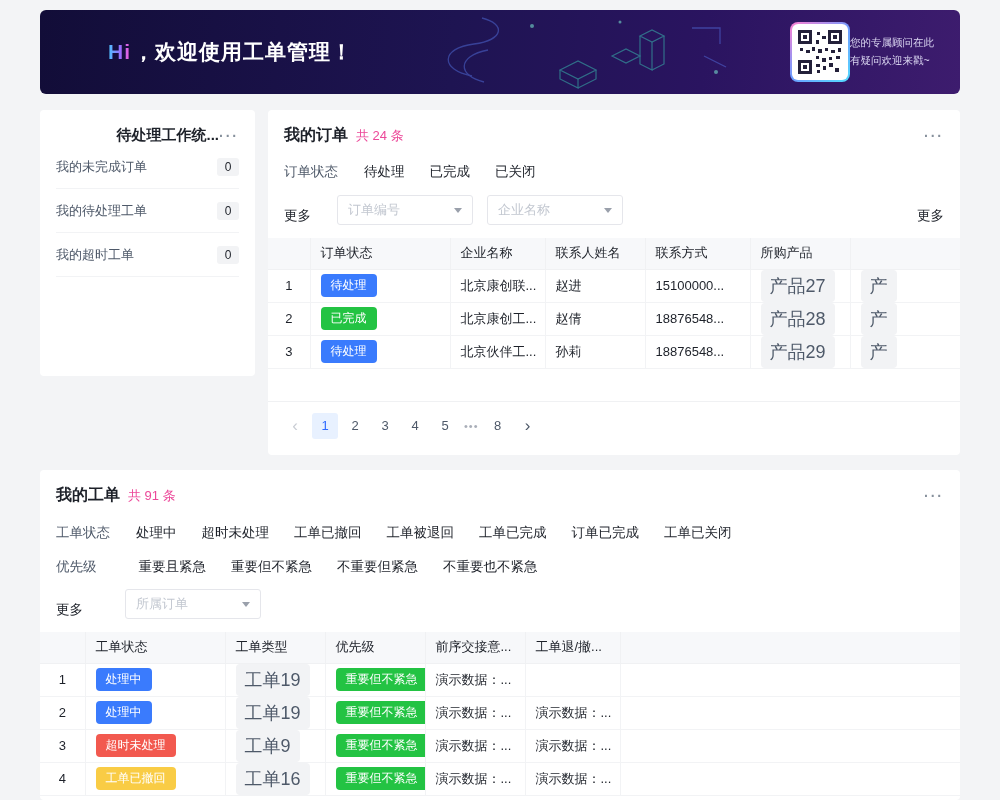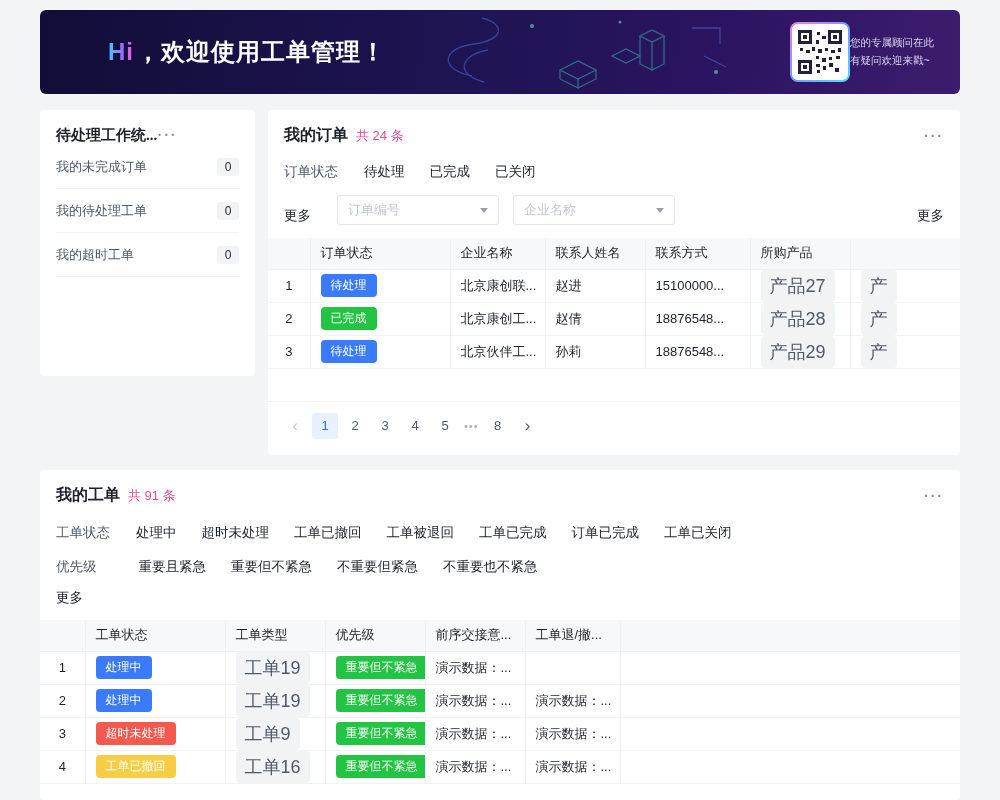--- a/index.html
+++ b/index.html
@@ -11,61 +11,61 @@
   }
   .page { padding:10px 40px 0; }
 
   
   .banner {
     position:relative; height:84px; border-radius:6px; overflow:hidden;
     background:linear-gradient(95deg,#120d38 0%,#1e1452 45%,#2a1460 72%,#3d1c6e 100%);
     display:flex; align-items:center; color:#fff;
   }
   .banner-text { padding-left:68px; position:relative; z-index:2; }
-  .banner-title { font-size:24px; font-weight:bold; letter-spacing:1px; }
+  .banner-title { font-size:21px; font-weight:bold; letter-spacing:1px; }
   .banner-title .hi {
     background:linear-gradient(90deg,#49c6ff 0%,#9a6bff 55%,#ff5ed6 100%);
     -webkit-background-clip:text; background-clip:text; color:transparent; margin-right:2px;
   }
   .banner-sub { margin-top:7px; font-size:11px; color:#a79fd6; letter-spacing:1px; }
   .banner-right { margin-left:auto; display:flex; align-items:center; padding-right:26px; position:relative; z-index:2; }
   .qr-frame { padding:2px; border-radius:8px; background:linear-gradient(140deg,#ff7fd0,#6f9bff 50%,#54dcff); }
   .qr-box { width:56px; height:56px; border-radius:6px; background:#fff; display:flex; align-items:center; justify-content:center; }
   .consultant { font-size:10.5px; color:#d9d4f0; line-height:1.7; }
   .deco { position:absolute; right:210px; top:0; height:84px; width:340px; opacity:.8; }
 
   
   .content-row { display:flex; gap:13px; margin-top:16px; }
   .left-col { width:215px; flex:none; display:flex; flex-direction:column; gap:15px; }
   .card { background:#fff; border-radius:4px; }
 
   .create-card { height:64px; display:flex; align-items:center; justify-content:center; font-size:15px; cursor:pointer; }
 
   .stats-card { height:266px; padding:16px; }
-  .card-head { display:flex; align-items:center; justify-content:flex-start;font-family:Liberation Serif, serif; }
+  .card-head { display:flex; align-items:center; justify-content:flex-end; }
   .card-title { font-size:15px; font-weight:bold; }
   .more-icon { color:#86909c; font-weight:bold; letter-spacing:2px; cursor:pointer; font-size:14px; line-height:1; }
   .stat-item { display:flex; align-items:center; justify-content:space-between; padding:13px 0 12px; border-bottom:1px solid #f2f3f5; font-size:13px; color:#4e5969; cursor:pointer; }
   .stat-count { background:#f2f3f5; color:#1d2129; border-radius:3px; font-size:12px; padding:2px 7px; min-width:22px; text-align:center; }
 
   
   .orders-panel { flex:1; height:345px; overflow:hidden; position:relative; }
   .workorders-panel { margin-top:15px; height:330px; overflow:hidden; }
   .panel-head { display:flex; align-items:baseline; padding:15px 16px 0; }
   .panel-title { font-size:16px; font-weight:bold; }
   .panel-count { font-size:13px; color:#ec4899; margin-left:8px; }
   .panel-head .more-icon { margin-left:auto; align-self:center; }
 
   .filter-row { display:flex; align-items:center; padding:0 16px; margin-top:17px; font-size:13.5px; flex-wrap:nowrap; }
   .filter-label { color:#4e5969; margin-right:26px; white-space:nowrap; }
   .filter-opt { color:#1d2129; margin-right:25px; cursor:pointer; font-weight:500; white-space:nowrap; }
   .more-row { display:flex; align-items:flex-end; padding:0 16px; margin-top:14px; font-size:13.5px; }
   .more-row .filter-label { color:#1d2129; margin-right:26px; }
   .select {
-    width:162px; height:30px; border:1px solid #e5e6eb; border-radius:3px; background:#fff;
+    width:136px; height:30px; border:1px solid #e5e6eb; border-radius:3px; background:#fff;
     display:flex; align-items:center; justify-content:space-between; padding:0 10px;
     margin-right:14px; color:#c2c7d0; font-size:13px; cursor:pointer;
   }
   .chev { width:0; height:0; border-left:4px solid transparent; border-right:4px solid transparent; border-top:5px solid #9aa0ab; }
   .more-link { margin-left:auto; color:#1d2129; cursor:pointer; }
 
   table { width:100%; border-collapse:collapse; margin-top:13px; font-size:13px; table-layout:fixed; }
   thead th {
     background:#f7f8fa; height:31px; font-weight:500; text-align:left; padding:0 10px;
     color:#1d2129; border-bottom:1px solid #f0f1f3; border-right:1px solid #f0f1f3;
@@ -308,20 +308,24 @@
     <div class="filter-row" style="margin-top:16px;">
       <span class="filter-label" style="margin-right:42px;">优先级</span>
       <span class="filter-opt">重要且紧急</span>
       <span class="filter-opt">重要但不紧急</span>
       <span class="filter-opt">不重要但紧急</span>
       <span class="filter-opt">不重要也不紧急</span>
     </div>
 
     <div class="more-row" style="margin-top:13px;">
       <span class="filter-label" style="margin-right:42px;">更多</span>
+      <div class="select">
+        <span>所属订单</span>
+        <span class="chev"></span>
+      </div>
     </div>
 
     <table>
       <colgroup>
           <col style="width:45px">
           <col style="width:140px">
           <col style="width:100px">
           <col style="width:100px">
           <col style="width:100px">
           <col style="width:95px">

